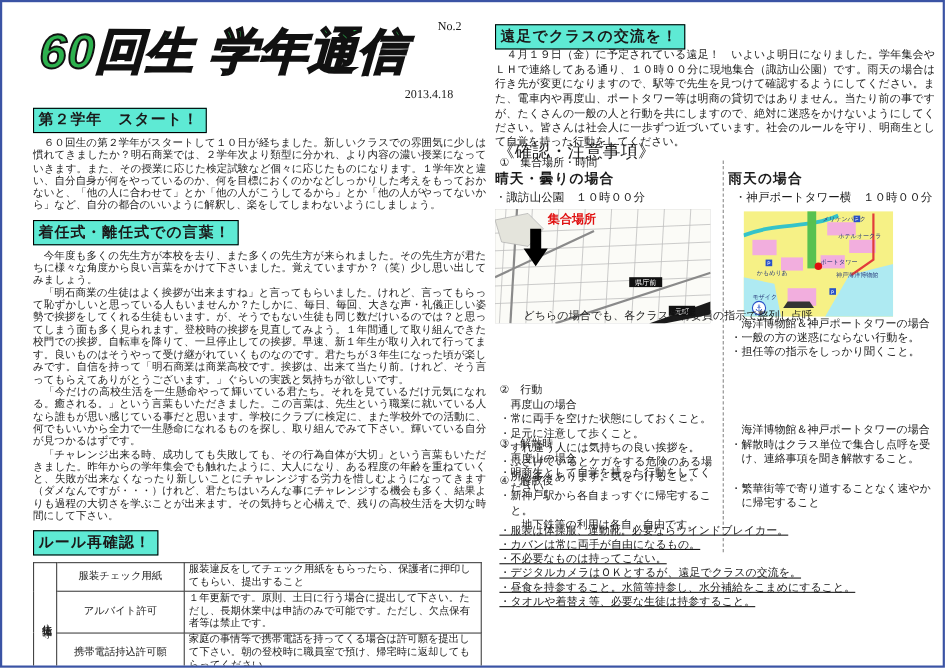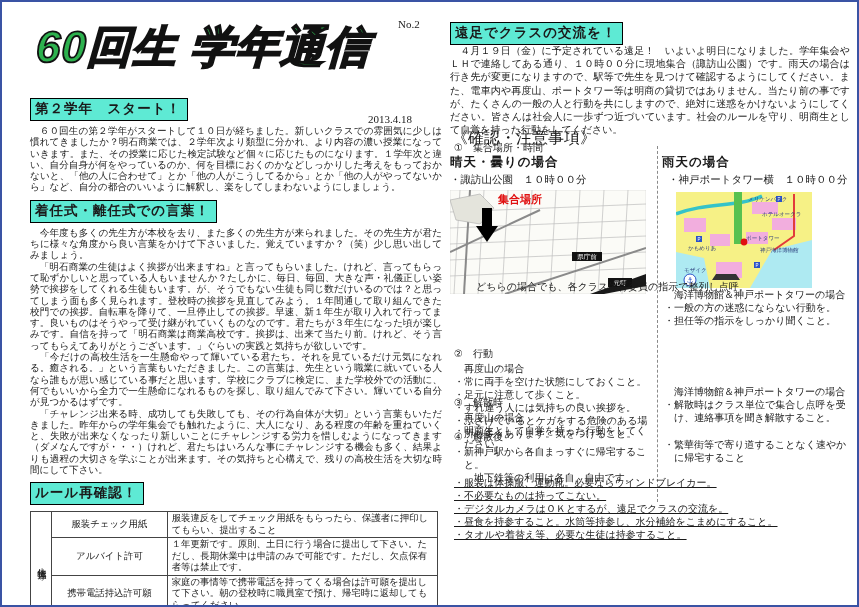--- a/index.html
+++ b/index.html
@@ -23,21 +23,21 @@
     font-family:"Liberation Sans","DejaVu Sans",sans-serif;
     font-weight:bold; font-style:italic;
     font-size:44px; letter-spacing:1px;
     color:#2db14e;
     -webkit-text-stroke:1.8px #111;
     text-stroke:1.8px #111;
     white-space:nowrap;
     transform:skewX(-2deg);
   }
   .issue-no { position:absolute; left:368px; top:8px;  font-size:11px; }
-  .issue-date { position:absolute; left:338px; top:70px; font-size:11px;margin-top:33px; }
+  .issue-date { position:absolute; left:338px; top:70px; font-size:11px; }
 
   
   .box-head {
     display:inline-block;
     border:1.6px solid #000;
     padding:1px 6px 2px 4px;
     font-family:"Liberation Sans","DejaVu Sans",sans-serif;
     font-weight:bold;
     font-size:13.5px;
     letter-spacing:1px;
@@ -288,18 +288,19 @@
     </div>
   </div>
   <div class="blk" style="left:214px; top:422px; width:188px;">
     <div class="bullets">
       <div class="b">・繁華街等で寄り道することなく速やかに帰宅すること</div>
     </div>
   </div>
 
   <div class="blk footer-bullets" style="left:4px; top:460px; width:398px;">
     <div class="b">・服装は体操服、運動靴。必要ならウインドブレイカー。</div>
+    <div class="b">・カバンは常に両手が自由になるもの。</div>
     <div class="b">・不必要なものは持ってこない。</div>
     <div class="b">・デジタルカメラはＯＫとするが、遠足でクラスの交流を。</div>
     <div class="b">・昼食を持参すること。水筒等持参し、水分補給をこまめにすること。</div>
     <div class="b">・タオルや着替え等、必要な生徒は持参すること。</div>
   </div>
 </div>
 
 </body></html>

